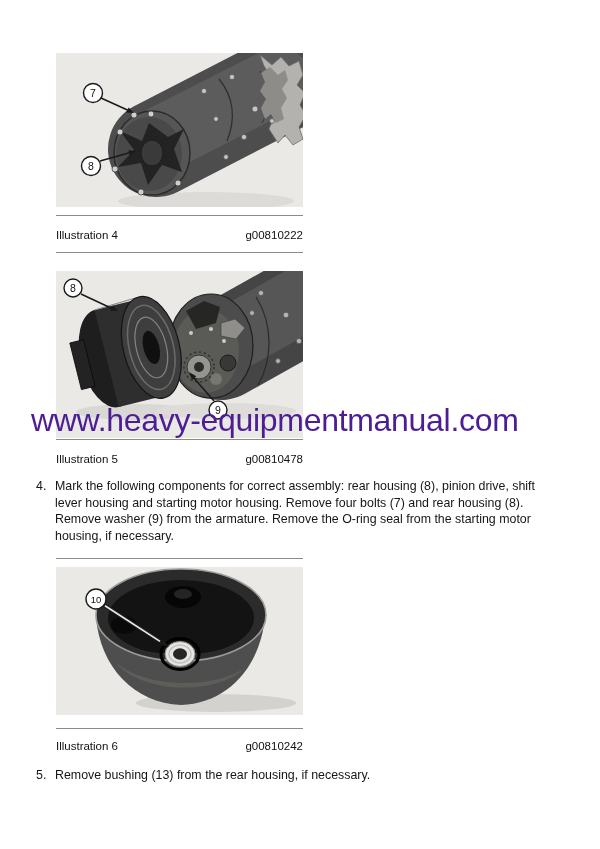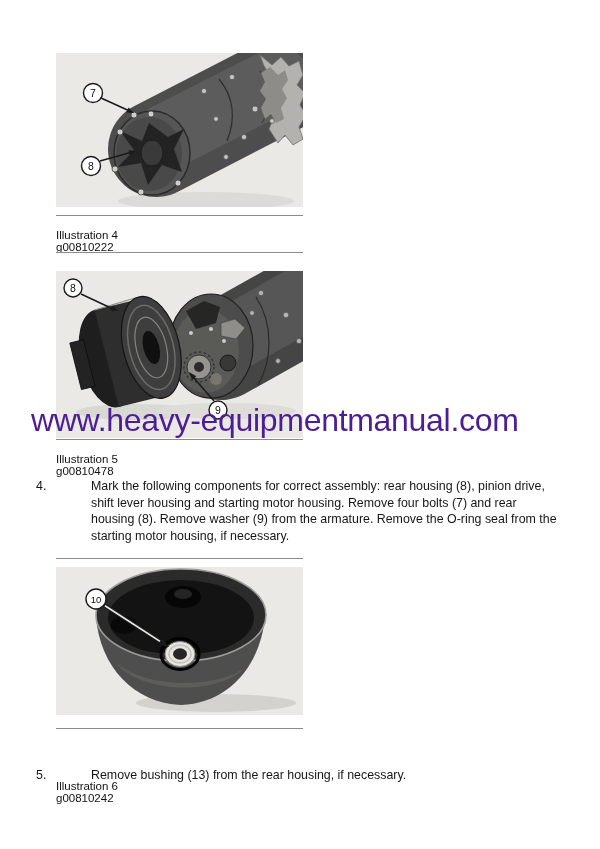--- a/index.html
+++ b/index.html
@@ -8,28 +8,28 @@
     font-family:"Liberation Sans",sans-serif;color:#1a1a1a;overflow:hidden;
   }
   .photo{position:absolute;left:56px;width:247px;}
   #photo1{top:53px;height:154px;}
   #photo2{top:271px;height:167px;}
   #photo3{top:567px;height:174px;}
   .photo svg{display:block;}
   .rule{position:absolute;left:56px;width:247px;height:1px;background:#8b8b8b;}
   .caption{
     position:absolute;left:56px;width:247px;display:flex;
-    justify-content:space-between;font-size:11.5px;line-height:12px;color:#111;flex-direction:column;
+    justify-content:space-between;font-size:11.5px;line-height:12px;color:#111;
   }
   .step{
     position:absolute;left:36px;width:527px;display:flex;
     font-size:12.4px;line-height:16.6px;color:#161616;
   }
   .step .num{width:19px;flex:none;}
-  .step .txt{flex:1;margin-left:36px;}
+  .step .txt{flex:1;}
   .watermark{
     position:absolute;left:31px;top:402px;z-index:6;
     font-size:32px;letter-spacing:-0.3px;color:#4c1d95;white-space:nowrap;
   }
   
   .co{fill:#ffffff;stroke:#1a1a1a;stroke-width:1.4;}
   .cot{font-size:10.5px;fill:#111;text-anchor:middle;font-family:"Liberation Sans",sans-serif;}
   .cot10{font-size:9.5px;fill:#111;text-anchor:middle;font-family:"Liberation Sans",sans-serif;}
   .co-line{stroke:#1a1a1a;stroke-width:1.5;fill:none;}
   .co-head{fill:#1a1a1a;stroke:none;}
@@ -193,21 +193,21 @@
         <line x1="48" y1="38" x2="106" y2="75.5" stroke="#1c1c1c" stroke-width="4"></line>
         <line x1="49" y1="38.8" x2="104" y2="74.4" stroke="#eae9e6" stroke-width="1.7"></line>
         <polygon class="co-head" points="113,80 104.2,78.1 107.6,72.7"></polygon>
         <circle class="co" cx="40" cy="32" r="10"></circle>
         <text class="cot10" x="40" y="35.5">10</text>
       </g>
     </svg>
   </div>
 
   <div class="rule" style="top:728px"></div>
-  <div class="caption" style="top:780px">
+  <div class="caption" style="top:740px">
     <span>Illustration 6</span>
     <span>g00810242</span>
   </div>
 
   <div class="step" id="step5" style="top:767px">
     <span class="num">5.</span>
     <span class="txt">Remove bushing (13) from the rear housing, if necessary.</span>
   </div>
 
   <div class="watermark">www.heavy-equipmentmanual.com</div>

